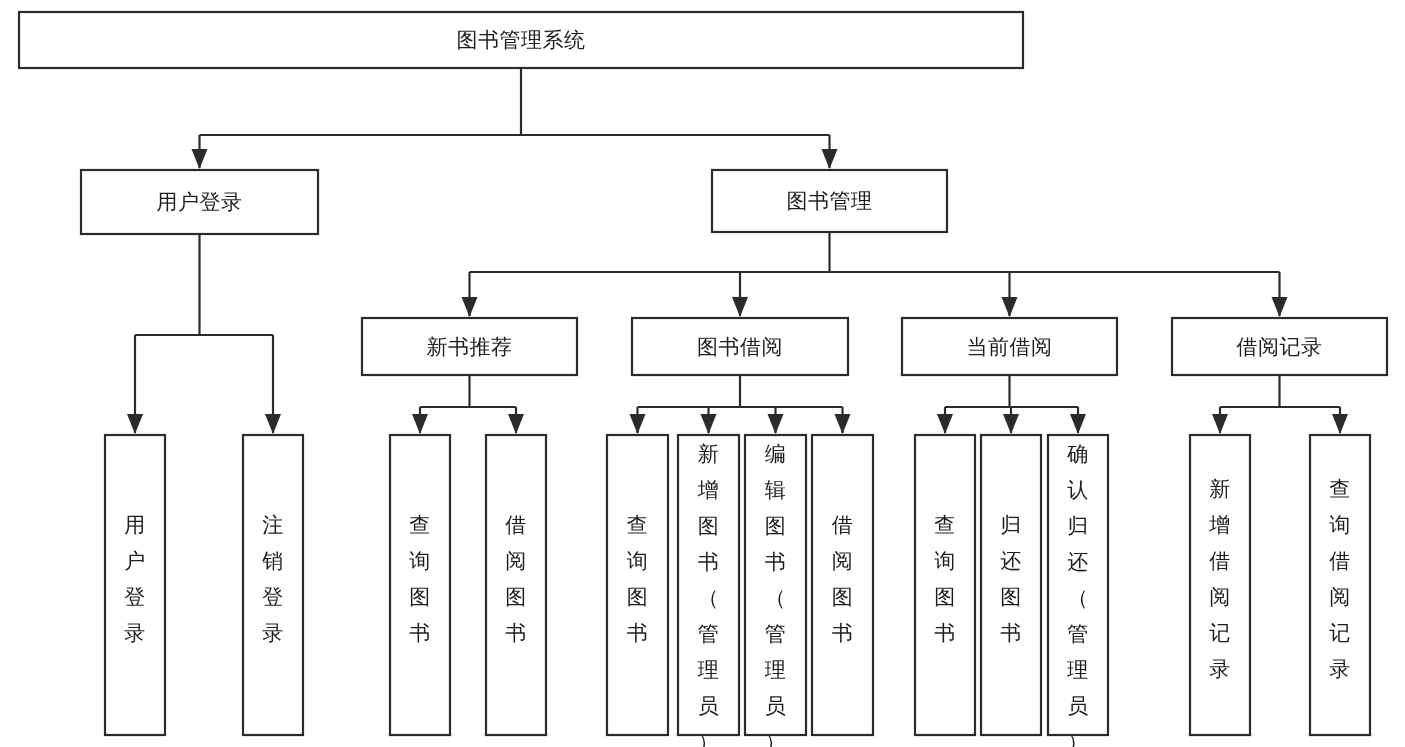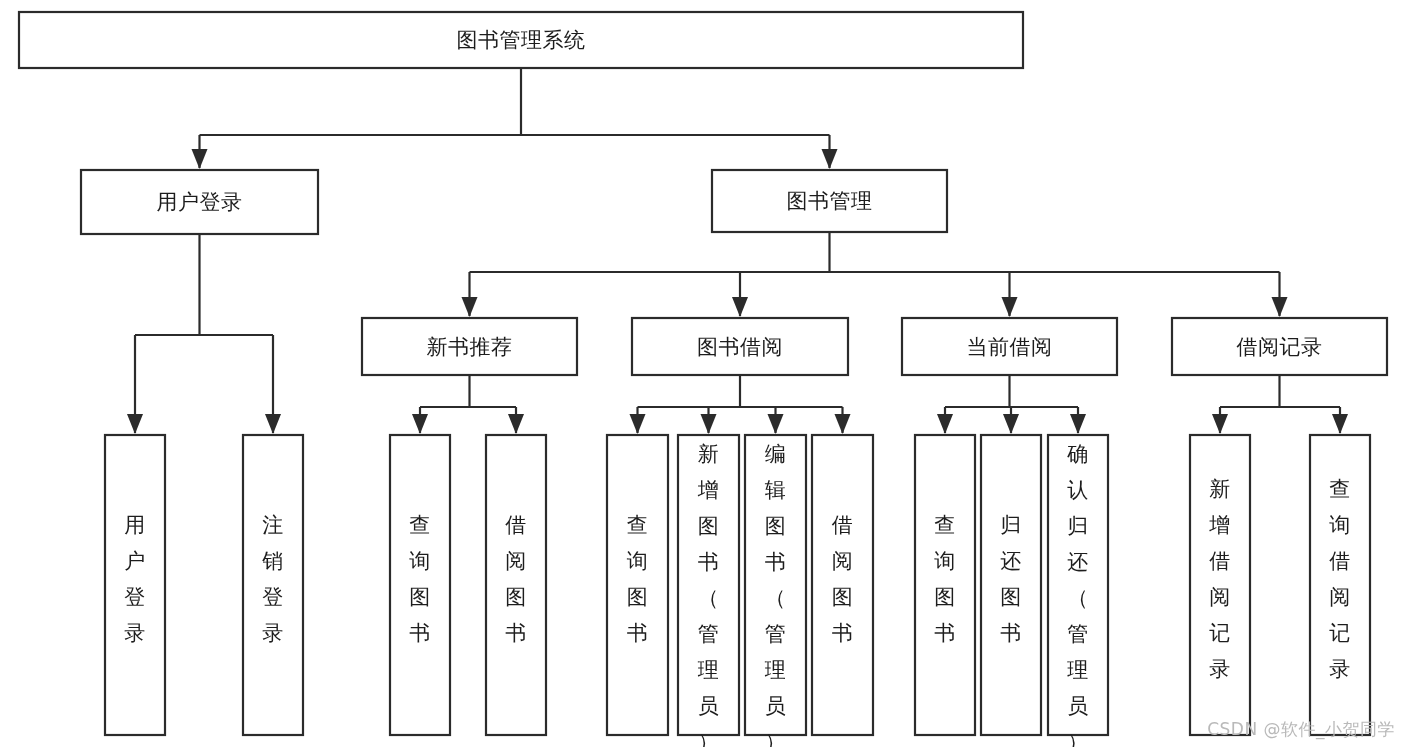--- a/index.html
+++ b/index.html
@@ -206,14 +206,13 @@
           <rect x="1190" y="435" width="60" height="300" class="node-rect"></rect>
           <text x="1220" y="496" class="node-label-v"><tspan x="1220" dy="0">新</tspan><tspan x="1220" dy="36">增</tspan><tspan x="1220" dy="36">借</tspan><tspan x="1220" dy="36">阅</tspan><tspan x="1220" dy="36">记</tspan><tspan x="1220" dy="36">录</tspan></text>
         </g>
         <g>
           <rect x="1310" y="435" width="60" height="300" class="node-rect"></rect>
           <text x="1340" y="496" class="node-label-v"><tspan x="1340" dy="0">查</tspan><tspan x="1340" dy="36">询</tspan><tspan x="1340" dy="36">借</tspan><tspan x="1340" dy="36">阅</tspan><tspan x="1340" dy="36">记</tspan><tspan x="1340" dy="36">录</tspan></text>
         </g>
       </g>
   </svg>
 
-  <div class="watermark">CSDN @软件_小贺同学</div>
 </div>
 
 </body></html>

